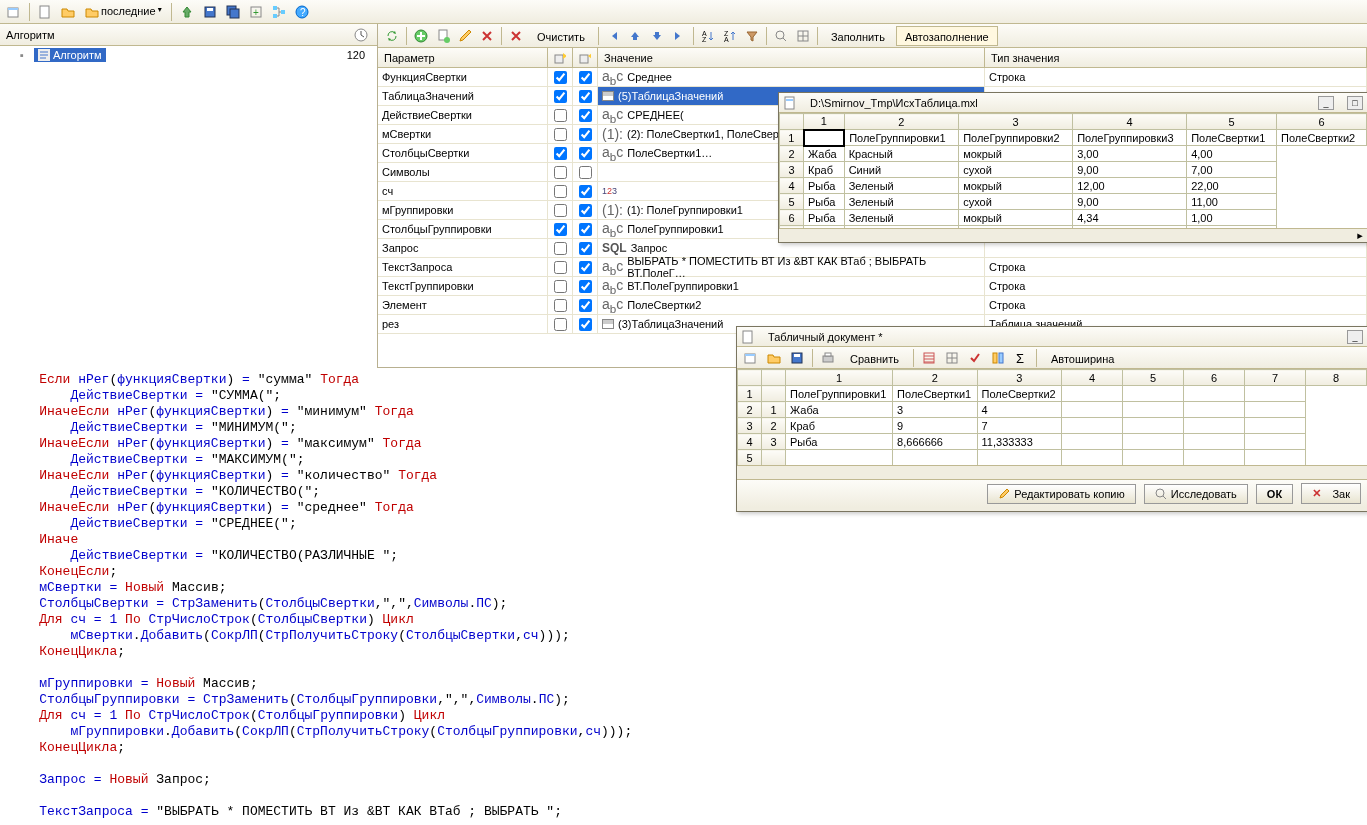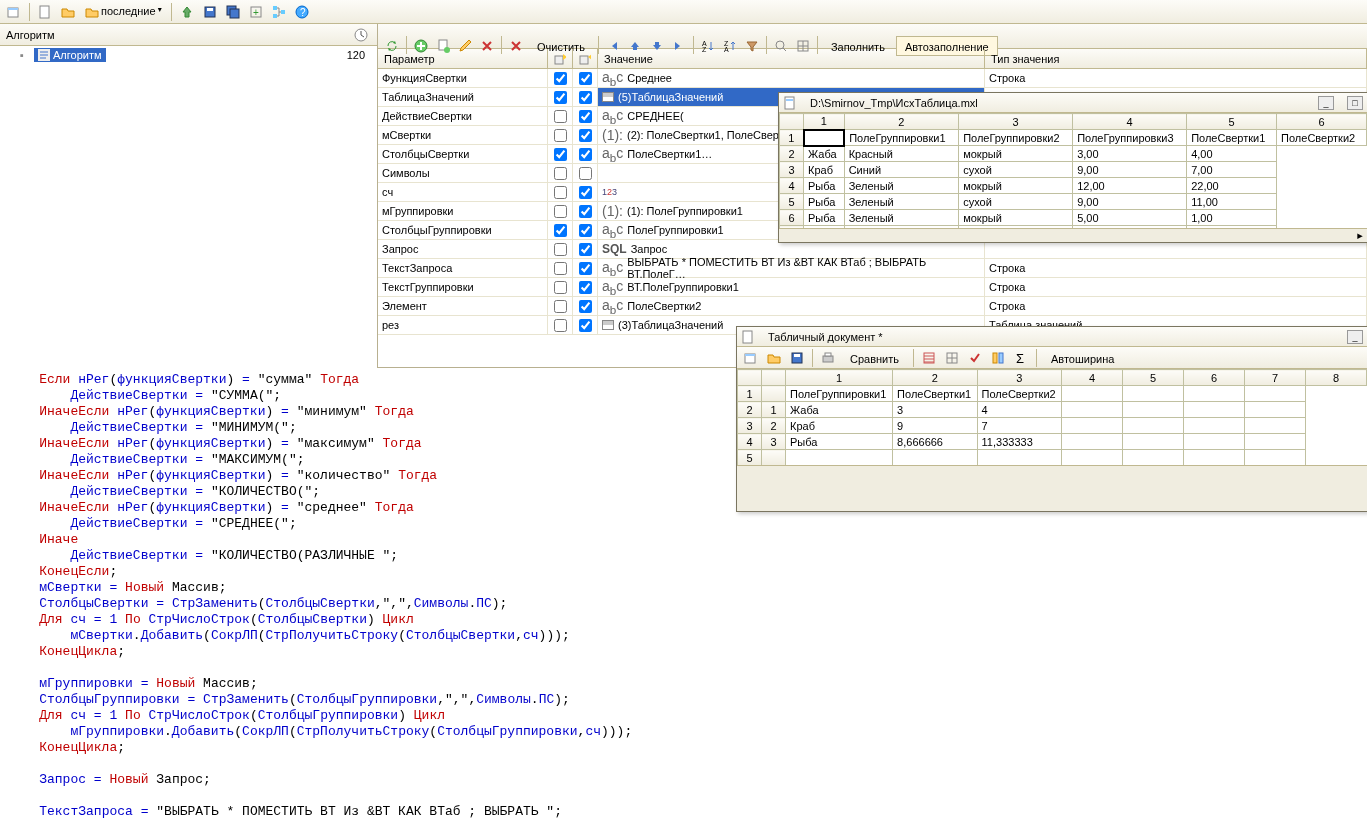--- a/index.html
+++ b/index.html
@@ -11,21 +11,21 @@
 .tb-txt-btn{padding:2px 8px;cursor:pointer;border:1px solid transparent;height:20px;line-height:16px}
 .tb-txt-btn.pressed{border-color:#c0b890;background:#fff8e0}
 
 .left-panel{position:absolute;left:0;top:24px;width:378px;height:344px;border-right:1px solid #b8b090}
 .lp-header{background:linear-gradient(#fdfcf8,#f0ede0);border-bottom:1px solid #c0b890;height:22px;display:flex;align-items:center;padding:0 6px;justify-content:space-between}
 .tree-area{background:#fff;height:320px;overflow:auto}
 .tree-node{display:flex;align-items:center;padding:2px 4px;gap:4px}
 .tree-node .count{margin-left:auto;padding-right:8px;color:#000}
 
 .right-panel{position:absolute;left:378px;top:24px;right:0;height:344px;border-bottom:1px solid #b8b090}
-.param-toolbar{background:linear-gradient(#fdfcf8,#f0ede0);border-bottom:1px solid #c0b890;height:24px;display:flex;padding:12px 4px;gap:2px}
+.param-toolbar{background:linear-gradient(#fdfcf8,#f0ede0);border-bottom:1px solid #c0b890;height:24px;display:flex;align-items:center;padding:0 4px;gap:2px}
 .param-header{display:flex;background:linear-gradient(#fdfcf8,#f0ede0);border-bottom:1px solid #c0b890;height:20px}
 .ph-cell{border-right:1px solid #c0b890;padding:2px 6px;display:flex;align-items:center}
 .param-body{overflow:auto;height:298px;background:#fff}
 .param-row{display:flex;height:19px;border-bottom:1px solid #e8e4d0;align-items:center}
 .pc{border-right:1px solid #e8e4d0;padding:0 4px;display:flex;align-items:center;height:100%}
 .pc.name{width:170px}
 .pc.chk{width:25px;justify-content:center}
 .pc.val{width:387px;gap:4px}
 .pc.type{flex:1}
 .icon-abc{font-size:14px;color:#666}
@@ -527,21 +527,21 @@
             <td>Зеленый</td>
             <td>сухой</td>
             <td>9,00</td>
             <td>11,00</td>
           </tr>
           <tr>
             <th class="rowh">6</th>
             <td>Рыба</td>
             <td>Зеленый</td>
             <td>мокрый</td>
-            <td>5,00</td>
+            <td>4,34</td>
             <td>1,00</td>
           </tr>
           <tr>
             <th class="rowh">7</th>
             <td></td>
             <td></td>
             <td></td>
             <td></td>
             <td></td>
           </tr>
@@ -688,20 +688,37 @@
             <td></td>
             <td></td>
             <td></td>
             <td></td>
             <td></td>
           </tr>
         </tbody>
       </table>
   </div>
   <div style="height:14px;background:#f0ede0;border-top:1px solid #c0b890"></div>
+  <div class="tdoc-btns">
+    <span class="btn">
+        <svg width="12" height="12">
+          <path d="M2 10l1-3 6-6 2 2-6 6z" fill="#fc6" stroke="#c80"></path>
+        </svg>
+        <span>Редактировать копию</span>
+      </span>
+    <span class="btn">
+        <svg width="12" height="12">
+          <circle cx="5" cy="5" r="4" fill="none" stroke="#888"></circle>
+          <path d="M8 8l3 3" stroke="#888"></path>
+        </svg>
+        <span>Исследовать</span>
+      </span>
+    <span class="btn" style="font-weight:bold">ОК</span>
+    <span class="btn"><span style="color:#c33;font-weight:bold">✕</span>&nbsp;<span>Зак</span></span>
+  </div>
 </div>
 
 <div class="code-pane">
   <pre id="code-pre"><span class="kw">    Если </span><span class="ident">нРег</span>(<span class="ident">функцияСвертки</span>) <span class="op">=</span> <span class="str">"сумма"</span> <span class="kw">Тогда</span>
         <span class="ident">ДействиеСвертки</span> <span class="op">=</span> <span class="str">"СУММА("</span>;
 <span class="kw">    ИначеЕсли </span><span class="ident">нРег</span>(<span class="ident">функцияСвертки</span>) <span class="op">=</span> <span class="str">"минимум"</span> <span class="kw">Тогда</span>
         <span class="ident">ДействиеСвертки</span> <span class="op">=</span> <span class="str">"МИНИМУМ("</span>;
 <span class="kw">    ИначеЕсли </span><span class="ident">нРег</span>(<span class="ident">функцияСвертки</span>) <span class="op">=</span> <span class="str">"максимум"</span> <span class="kw">Тогда</span>
         <span class="ident">ДействиеСвертки</span> <span class="op">=</span> <span class="str">"МАКСИМУМ("</span>;
 <span class="kw">    ИначеЕсли </span><span class="ident">нРег</span>(<span class="ident">функцияСвертки</span>) <span class="op">=</span> <span class="str">"количество"</span> <span class="kw">Тогда</span>

